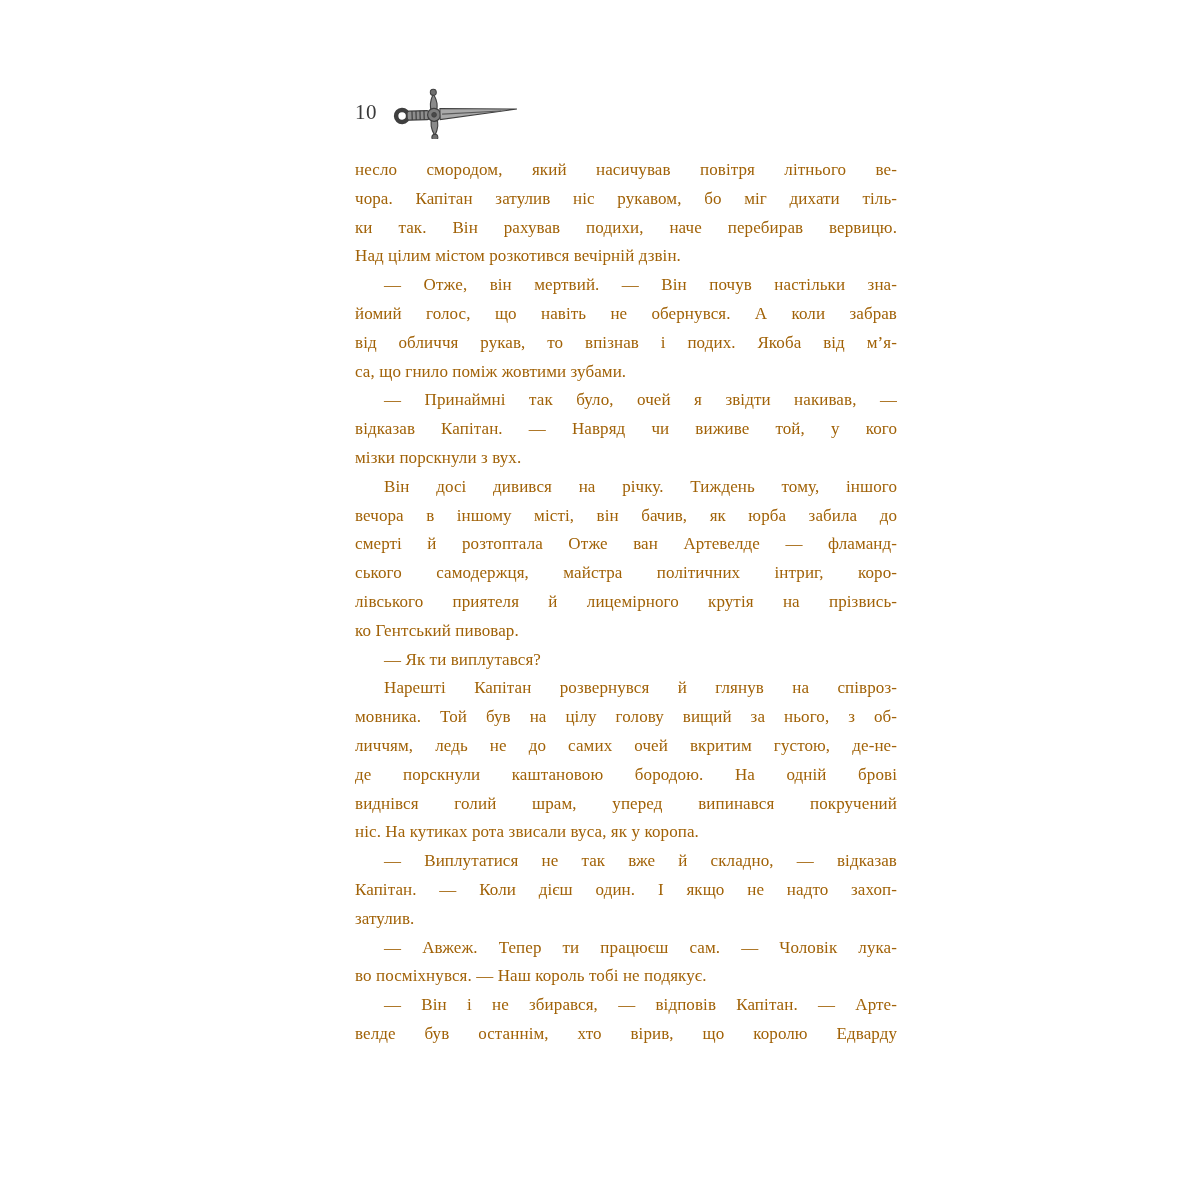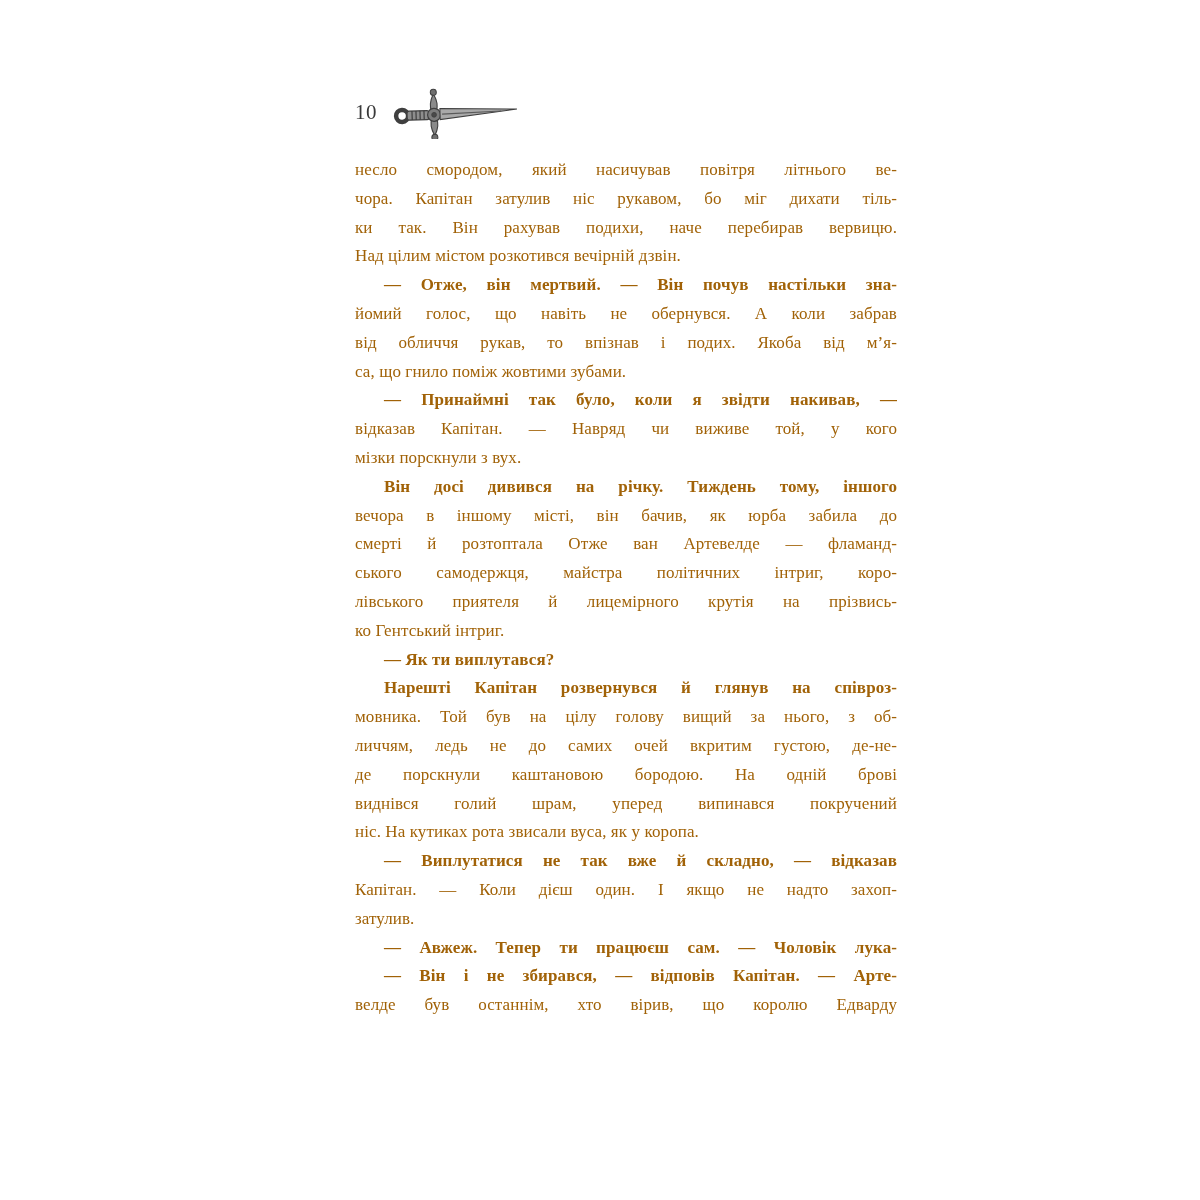--- a/index.html
+++ b/index.html
@@ -44,21 +44,21 @@
     -moz-text-align-last: justify;
     text-align-last: justify;
     overflow: hidden;
     white-space: normal;
   }
   .line.end {
     text-align: center;
     -moz-text-align-last: left;
     text-align-last: left;
   }
-  .line.indent { text-indent: 29px; font-weight: bold; }
+  .line.indent { text-indent: 29px; }
 </style>
 </head>
 <body>
 
 <div class="page">
 
   <div class="header">
     <div class="folio">10</div>
     <svg class="ornament" width="128" height="54" viewBox="0 0 128 54" aria-hidden="true">
       <g transform="rotate(-2 64 27)" stroke="#3f3f3f" fill="#9a9a9a">
@@ -95,32 +95,32 @@
     </div>
 
     <div class="para">
       <div class="line indent">— Отже, він мертвий. — Він почув настільки зна-</div>
       <div class="line">йомий голос, що навіть не обернувся. А коли забрав</div>
       <div class="line">від обличчя рукав, то впізнав і подих. Якоба від м’я-</div>
       <div class="line end">са, що гнило поміж жовтими зубами.</div>
     </div>
 
     <div class="para">
-      <div class="line indent">— Принаймні так було, коли я звідти накивав, —</div>
+      <div class="line indent">— Принаймні так було, очей я звідти накивав, —</div>
       <div class="line">відказав Капітан. — Навряд чи виживе той, у кого</div>
       <div class="line end">мізки порскнули з вух.</div>
     </div>
 
     <div class="para">
       <div class="line indent">Він досі дивився на річку. Тиждень тому, іншого</div>
       <div class="line">вечора в іншому місті, він бачив, як юрба забила до</div>
       <div class="line">смерті й розтоптала Отже ван Артевелде — фламанд-</div>
       <div class="line">ського самодержця, майстра політичних інтриг, коро-</div>
       <div class="line">лівського приятеля й лицемірного крутія на прізвись-</div>
-      <div class="line end">ко Гентський інтриг.</div>
+      <div class="line end">ко Гентський пивовар.</div>
     </div>
 
     <div class="para">
       <div class="line end indent">— Як ти виплутався?</div>
     </div>
 
     <div class="para">
       <div class="line indent">Нарешті Капітан розвернувся й глянув на співроз-</div>
       <div class="line">мовника. Той був на цілу голову вищий за нього, з об-</div>
       <div class="line">личчям, ледь не до самих очей вкритим густою, де-не-</div>
@@ -130,20 +130,21 @@
     </div>
 
     <div class="para">
       <div class="line indent">— Виплутатися не так вже й складно, — відказав</div>
       <div class="line">Капітан. — Коли дієш один. І якщо не надто захоп-</div>
       <div class="line end">затулив.</div>
     </div>
 
     <div class="para">
       <div class="line indent">— Авжеж. Тепер ти працюєш сам. — Чоловік лука-</div>
+      <div class="line end">во посміхнувся. — Наш король тобі не подякує.</div>
     </div>
 
     <div class="para">
       <div class="line indent">— Він і не збирався, — відповів Капітан. — Арте-</div>
       <div class="line">велде був останнім, хто вірив, що королю Едварду</div>
     </div>
 
   </div>
 </div>
 

